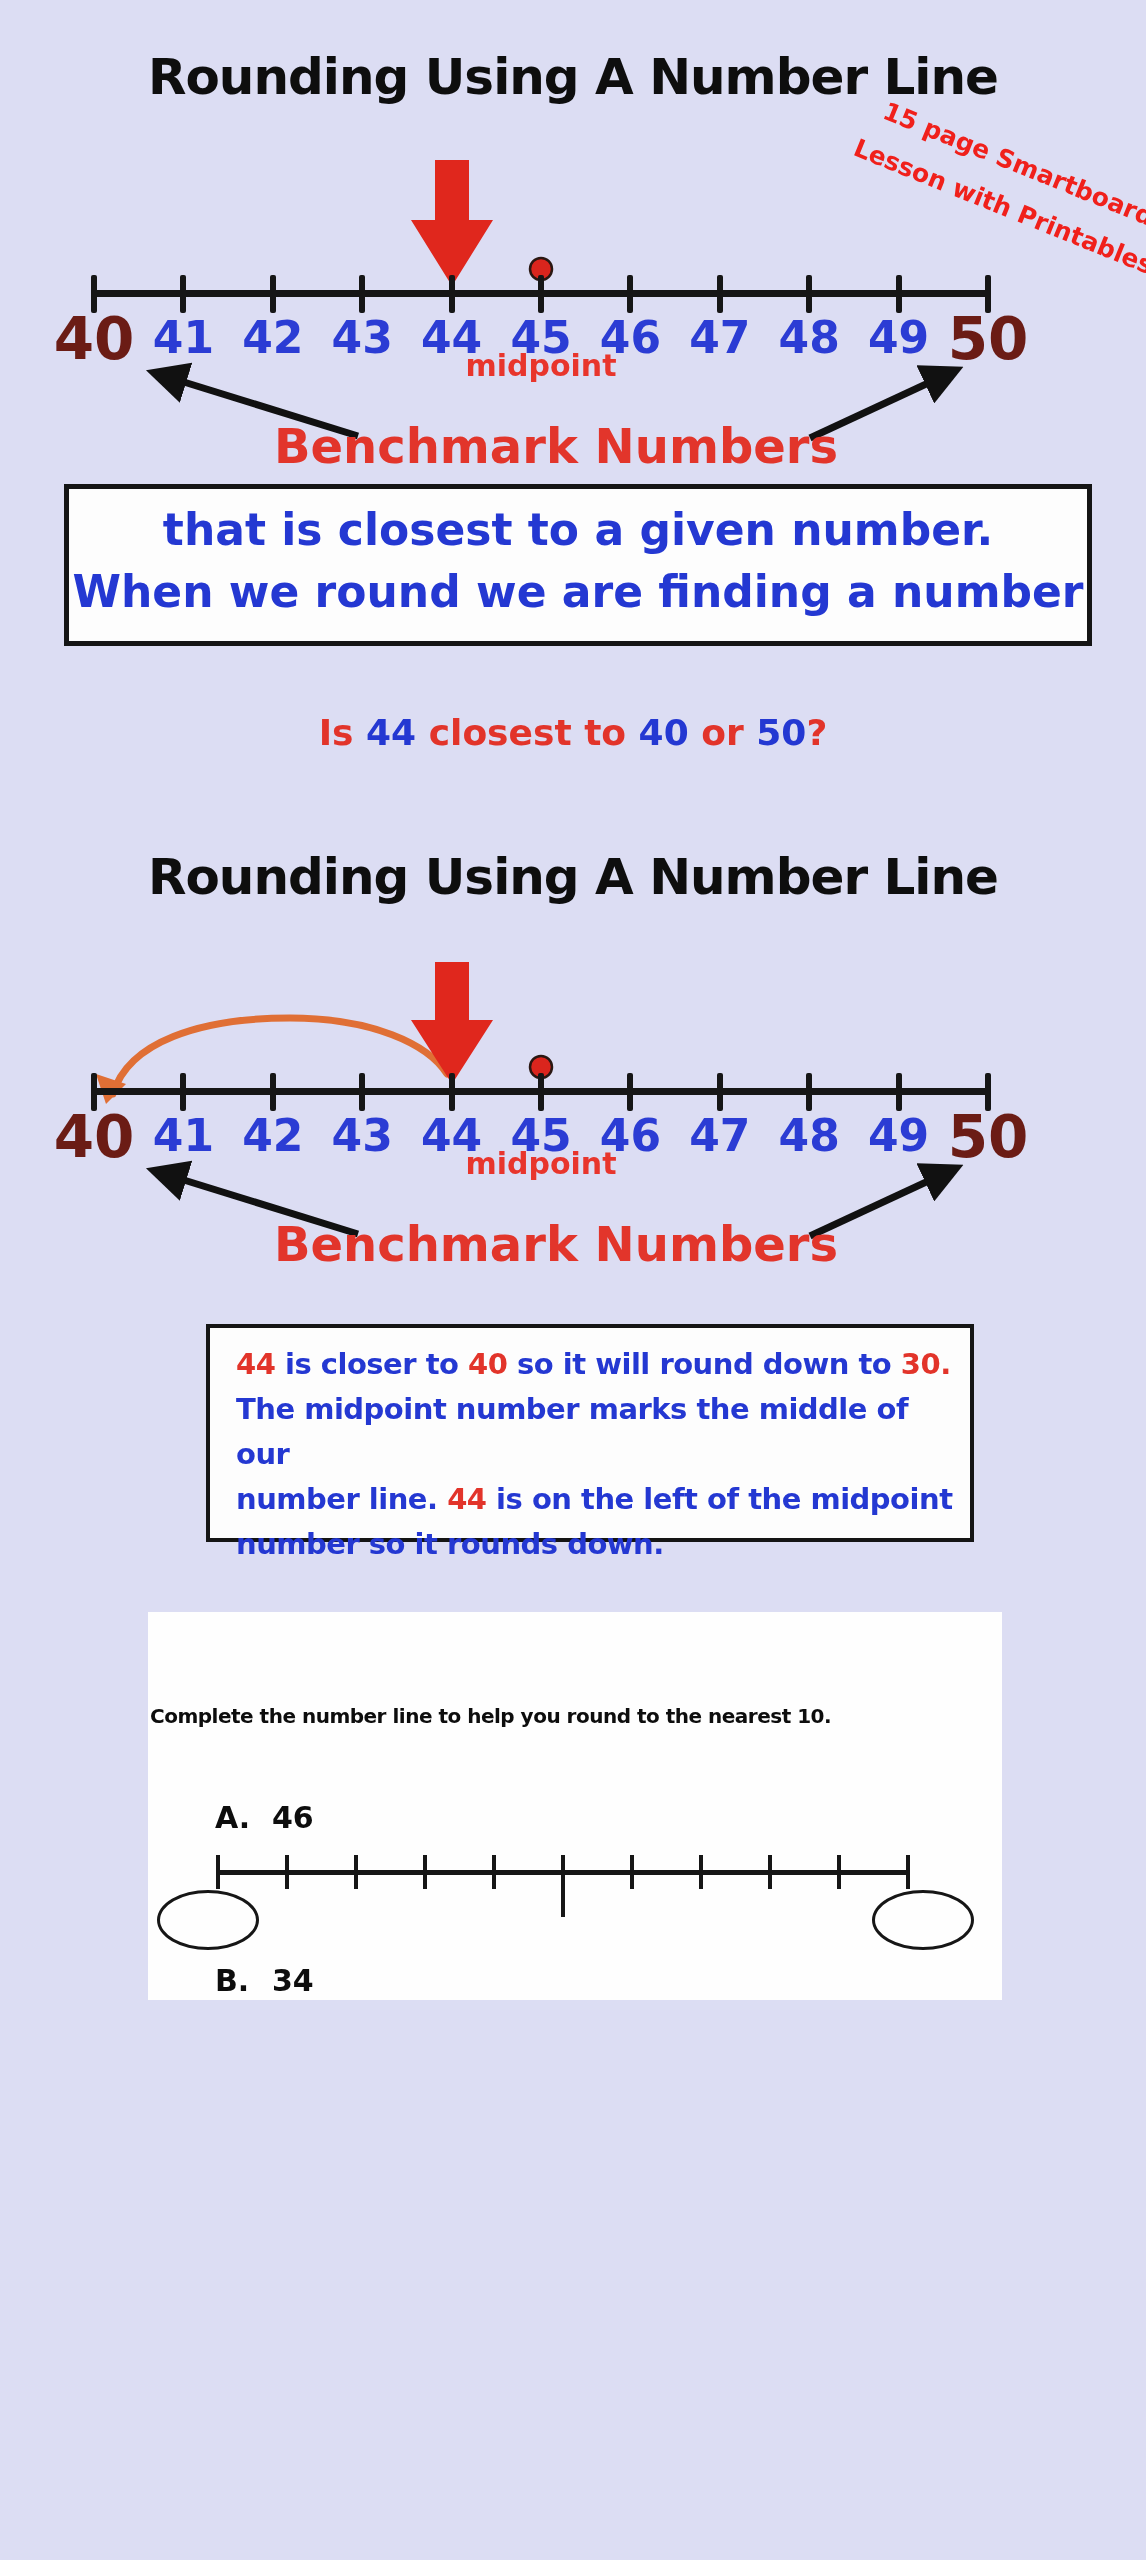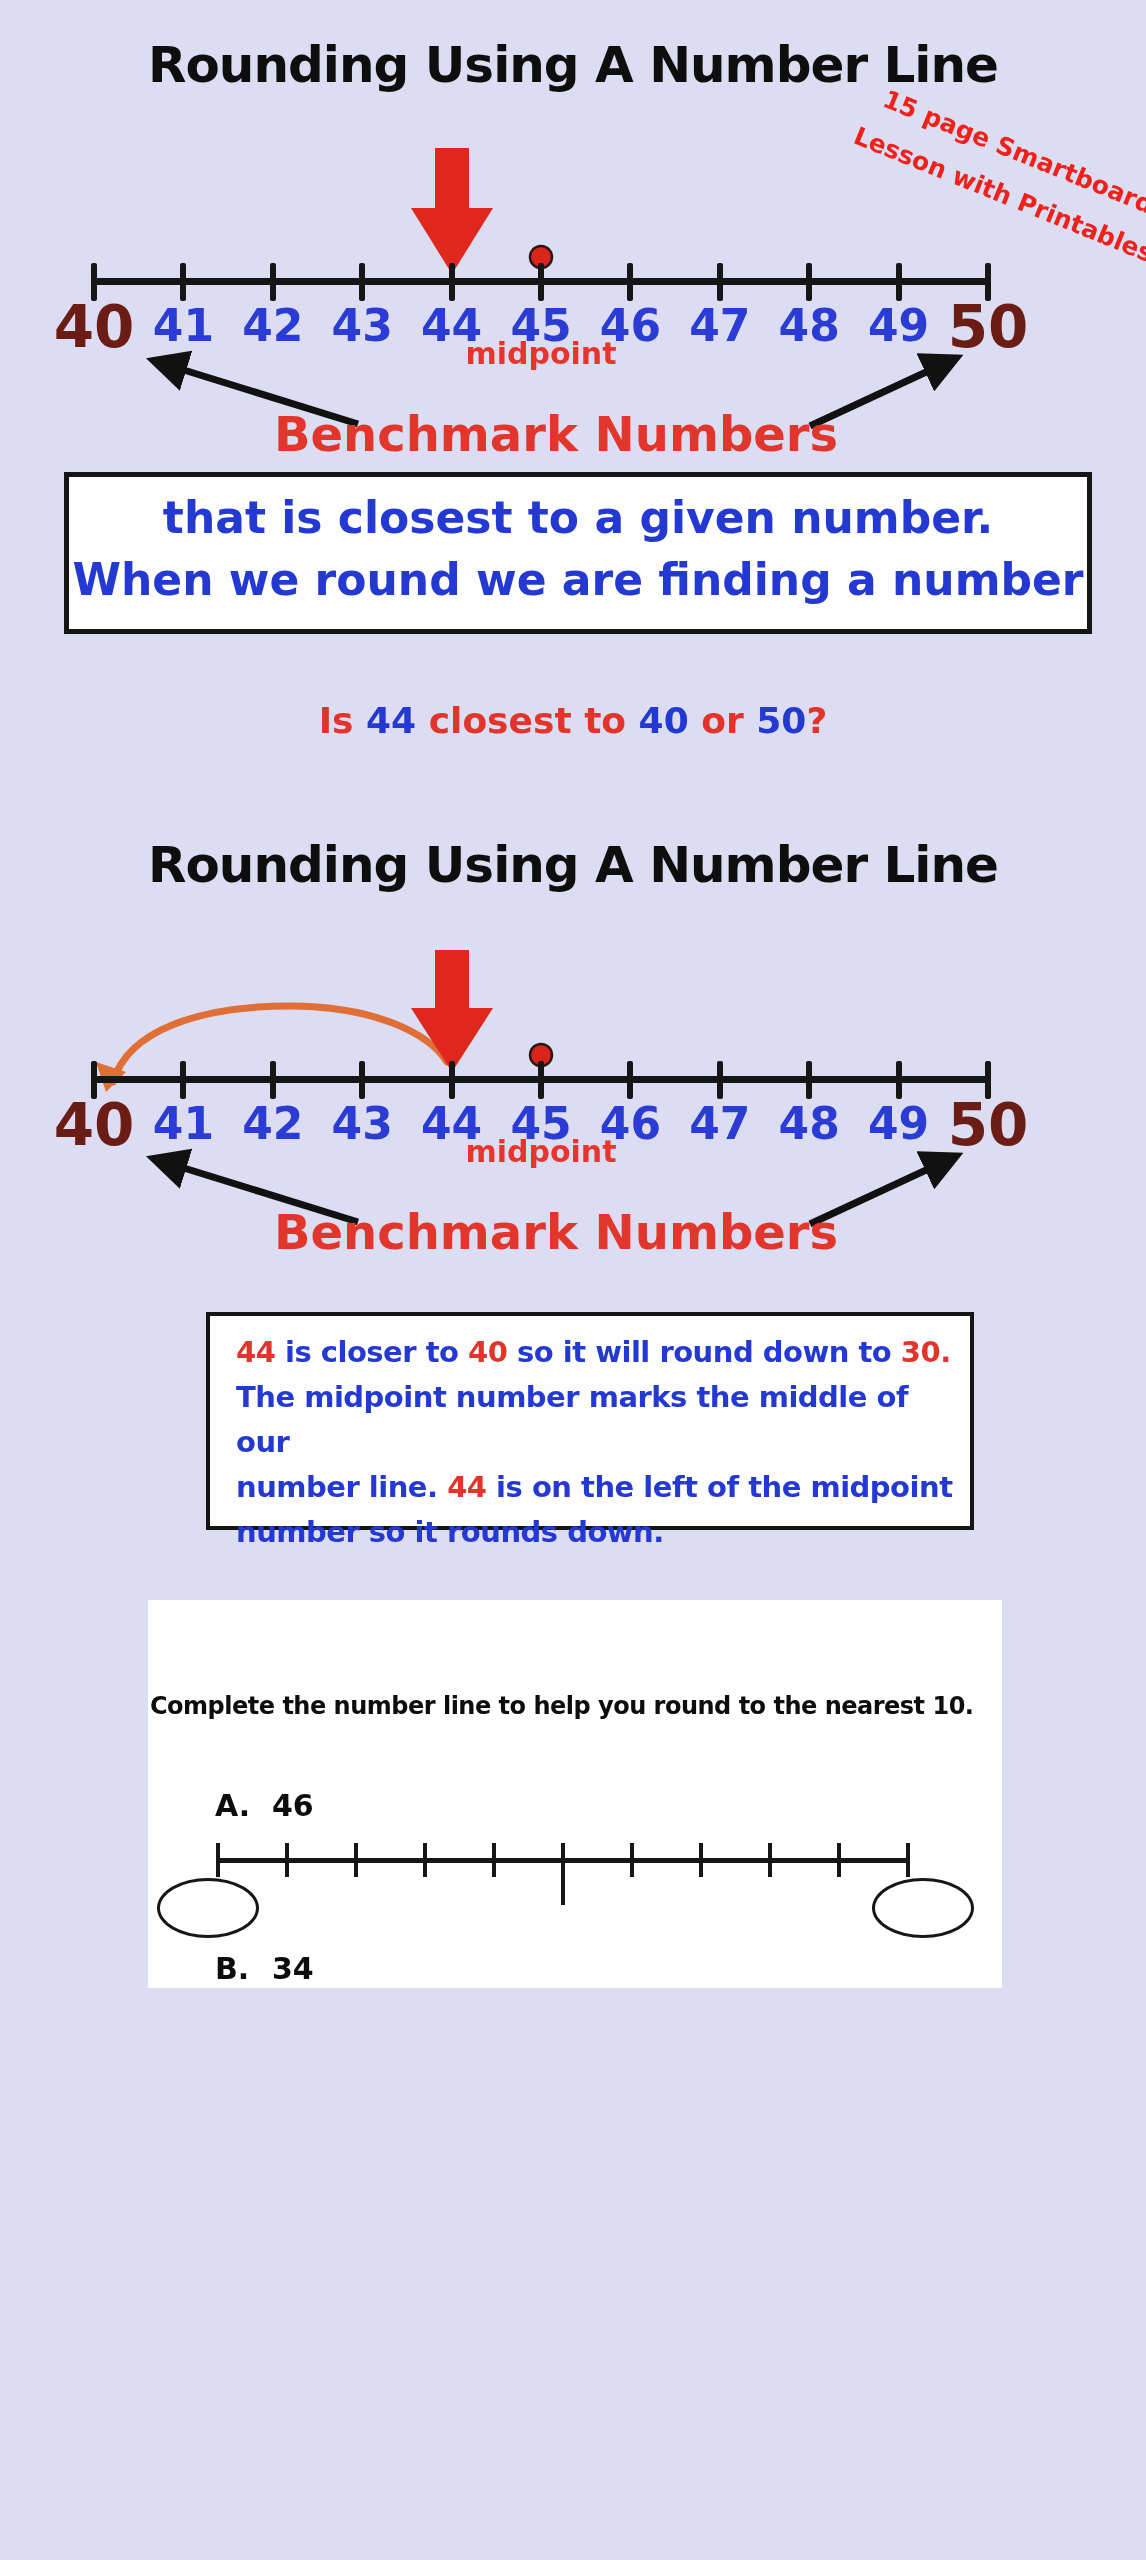--- a/index.html
+++ b/index.html
@@ -1,17 +1,17 @@
 <!DOCTYPE html>
 <html><head>
 <meta charset="utf-8">
 <style>
   html,body{margin:0;padding:0;background:#dcddf3;}
   #canvas{
-    position:relative;width:1146px;height:1988px;margin:0 auto;
+    position:relative;width:1146px;height:1988px;margin:12px auto;
     background:#dcddf3;overflow:hidden;
     font-family:"DejaVu Sans","Liberation Sans",sans-serif;
   }
   .abs{position:absolute;}
   .title{
     left:0;width:1146px;text-align:center;
     font-size:50px;font-weight:700;color:#0e0e0e;letter-spacing:-1px;
   }
   .promo{
     left:852px;top:128px;width:316px;
@@ -33,21 +33,21 @@
   .box1{left:64px;top:472px;width:1018px;height:142px;text-align:center;
         color:#2438d2;font-size:44px;font-weight:700;line-height:62px;padding-top:10px;}
   .question{left:0;width:1146px;text-align:center;top:700px;font-size:36px;font-weight:700;}
   .box2{left:206px;top:1312px;width:734px;height:196px;border-width:4px;
         font-size:29px;font-weight:700;letter-spacing:-0.5px;line-height:45px;
         padding:14px 0 0 26px;text-align:left;}
   
   .sheet{left:148px;top:1600px;width:854px;height:858px;background:#fefefe;}
   .name-row{left:618px;top:1608px;font-size:32px;font-weight:700;color:#111;white-space:nowrap;}
   .name-line{display:inline-block;width:218px;height:30px;border-bottom:4px solid #111;margin-left:2px;}
-  .instruction{left:150px;top:1692px;width:854px;font-size:24px;font-weight:700;
+  .instruction{left:150px;top:1692px;width:854px;font-size:20px;font-weight:700;
                color:#0d0d0d;letter-spacing:-0.5px;white-space:nowrap;}
   .item-label{font-size:30px;font-weight:700;color:#0d0d0d;}
   .wsline{left:218px;width:690px;height:34px;}
   .wsline .ws-bar{position:absolute;left:0;top:15px;width:100%;height:5px;background:#161616;}
   .wsline .tick{position:absolute;top:0;width:4px;height:34px;background:#161616;transform:translateX(-50%);}
   .wsline .tick.mid{height:62px;}
   .oval{width:96px;height:54px;border:3px solid #161616;border-radius:50%;background:transparent;}
   .footer-strip{left:0;top:2544px;width:1146px;height:16px;background:#d2d4ec;}
 </style>
 </head>

